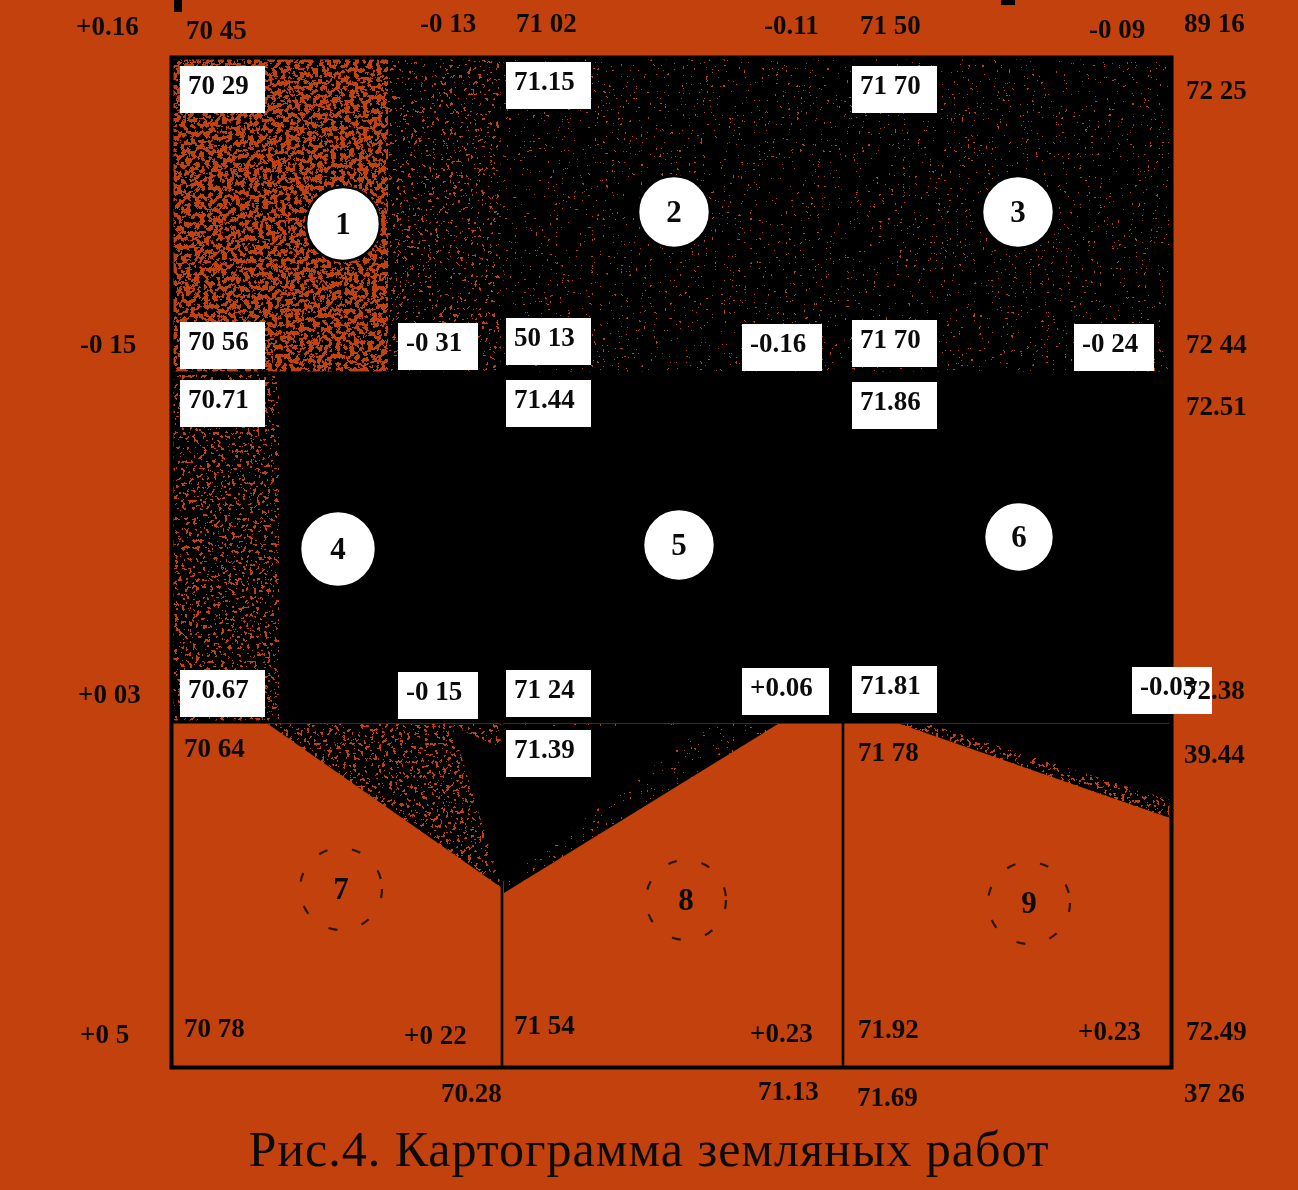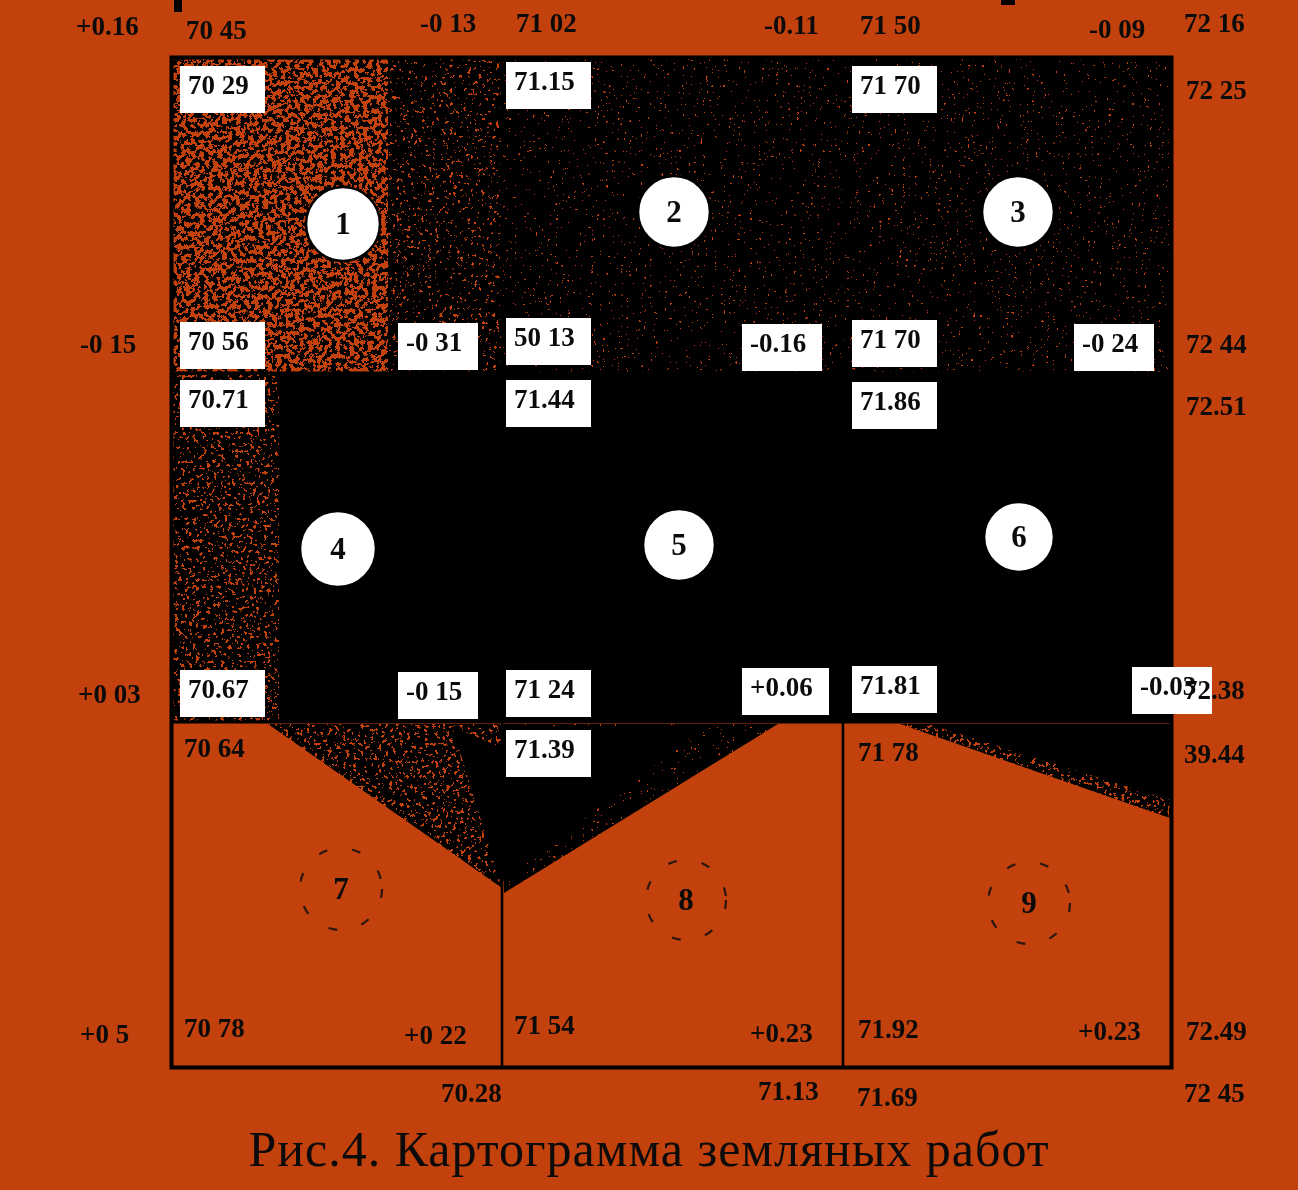--- a/index.html
+++ b/index.html
@@ -126,21 +126,21 @@
     </g>
   </svg>
 
   <span class="lbl" style="left:76px;top:12px">+0.16</span>
   <span class="lbl" style="left:186px;top:16px">70 45</span>
   <span class="lbl" style="left:420px;top:9px">-0 13</span>
   <span class="lbl" style="left:516px;top:9px">71 02</span>
   <span class="lbl" style="left:764px;top:11px">-0.11</span>
   <span class="lbl" style="left:860px;top:11px">71 50</span>
   <span class="lbl" style="left:1089px;top:15px">-0 09</span>
-  <span class="lbl" style="left:1184px;top:9px">72 16</span>
+  <span class="lbl" style="left:1184px;top:9px">89 16</span>
 
   <span class="lbl boxed" style="left:180px;top:66px">70 29</span>
   <span class="lbl boxed" style="left:506px;top:62px">71.15</span>
   <span class="lbl boxed" style="left:852px;top:66px">71 70</span>
   <span class="lbl" style="left:1186px;top:76px">72 25</span>
 
   <span class="lbl" style="left:80px;top:330px">-0 15</span>
   <span class="lbl boxed" style="left:180px;top:322px">70 56</span>
   <span class="lbl boxed" style="left:398px;top:323px">-0 31</span>
   <span class="lbl boxed" style="left:506px;top:318px">50 13</span>
@@ -173,21 +173,21 @@
   <span class="lbl" style="left:404px;top:1021px">+0 22</span>
   <span class="lbl" style="left:514px;top:1011px">71 54</span>
   <span class="lbl" style="left:750px;top:1019px">+0.23</span>
   <span class="lbl" style="left:858px;top:1015px">71.92</span>
   <span class="lbl" style="left:1078px;top:1017px">+0.23</span>
   <span class="lbl" style="left:1186px;top:1017px">72.49</span>
 
   <span class="lbl" style="left:441px;top:1079px">70.28</span>
   <span class="lbl" style="left:758px;top:1077px">71.13</span>
   <span class="lbl" style="left:857px;top:1083px">71.69</span>
-  <span class="lbl" style="left:1184px;top:1079px">72 45</span>
+  <span class="lbl" style="left:1184px;top:1079px">37 26</span>
 
   <span class="cnum" style="left:311px;top:207px">1</span>
   <span class="cnum" style="left:642px;top:195px">2</span>
   <span class="cnum" style="left:986px;top:195px">3</span>
   <span class="cnum" style="left:306px;top:532px">4</span>
   <span class="cnum" style="left:647px;top:528px">5</span>
   <span class="cnum" style="left:987px;top:520px">6</span>
   <span class="cnum" style="left:309px;top:872px">7</span>
   <span class="cnum" style="left:654px;top:883px">8</span>
   <span class="cnum" style="left:997px;top:886px">9</span>

